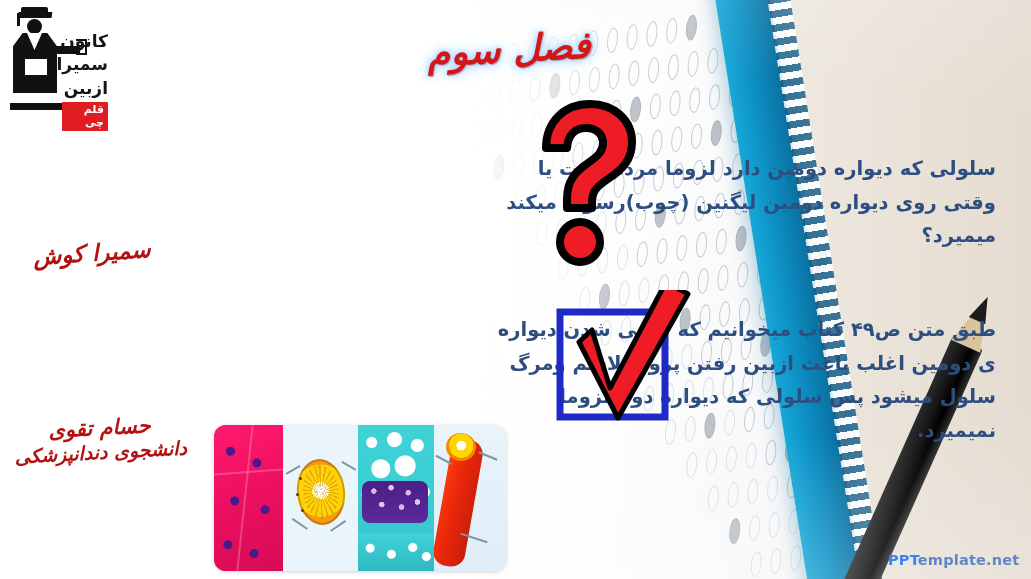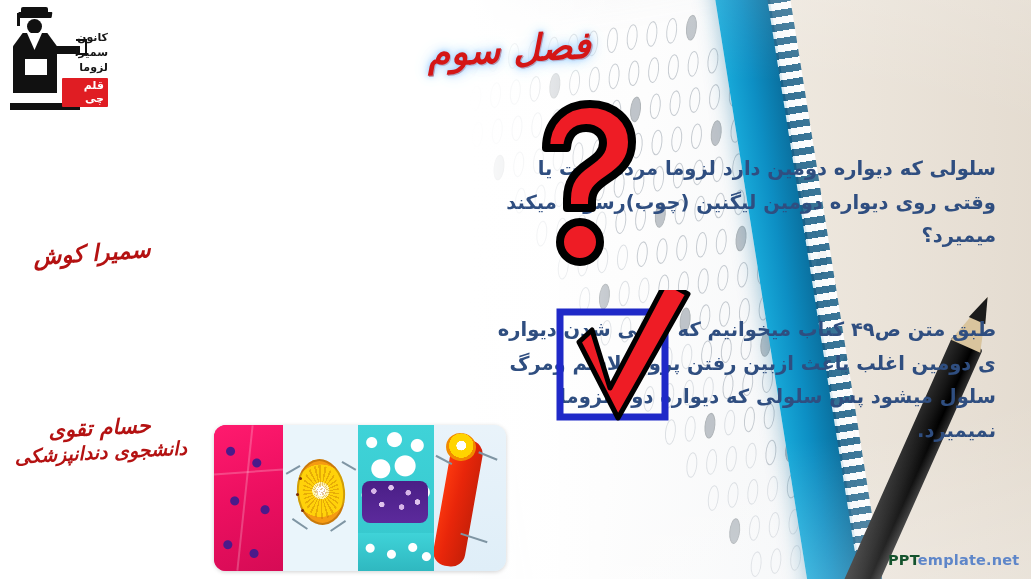--- a/index.html
+++ b/index.html
@@ -129,21 +129,21 @@
     position:absolute;top:33px;left:66px;width:9px;height:12px;
     border:2px solid #111;border-left:none;
   }
   .base-bar{
     position:absolute;bottom:0;left:0;width:70px;height:7px;background:#111;
   }
   .logo-words{
     position:absolute;top:24px;left:54px;width:46px;text-align:right;
   }
   .logo-word{
-    font-size:11px;font-weight:bold;color:#151515;line-height:1.38;
+    font-size:17px;font-weight:bold;color:#151515;line-height:1.38;
     letter-spacing:-.2px;
   }
   .logo-badge{
     margin-top:2px;background:#e01d23;color:#ffffff;font-size:11px;
     font-weight:bold;padding:1px 4px 2px 4px;display:inline-block;border-radius:1px;
   }
 
   
   .chapter-title{
     position:absolute;top:28px;right:440px;
@@ -299,21 +299,21 @@
   .tissue-line{position:absolute;background:rgba(255,255,255,.22);}
   .tl1{top:0;left:30px;width:2px;height:100%;transform:rotate(6deg);}
   .tl2{top:46px;left:0;width:100%;height:2px;transform:rotate(-4deg);}
 
   
   .watermark{
     position:absolute;bottom:11px;left:888px;
     font-size:14.5px;font-weight:bold;letter-spacing:.2px;direction:ltr;
     white-space:nowrap;
   }
-  .wm-a{color:#14532d;margin-top:22px;}
+  .wm-a{color:#3b82f6;margin-top:22px;}
   .wm-b{color:#5e86c9;}
 </style>
 </head>
 <body>
 
 <div class="slide">
 
   <div class="photo">
     <div class="photo-paper">
       <div class="bubbles" id="bubbleHost">
@@ -597,21 +597,21 @@
       <div class="gown"></div>
       <div class="collar"></div>
       <div class="book"></div>
       <div class="arm"></div>
       <div class="arm-hand"></div>
       <div class="base-bar"></div>
     </div>
     <div class="logo-words">
       <div class="logo-word">کانون</div>
       <div class="logo-word">سمیرا</div>
-      <div class="logo-word">لزوما</div>
+      <div class="logo-word">ازبین</div>
       <div class="logo-badge">قلم چی</div>
     </div>
   </div>
 
   <div class="chapter-title">فصل سوم</div>
 
   <div class="question">سلولی که دیواره دومین دارد لزوما مرده است یا وقتی روی دیواره دومین لیگنین (چوب)رسوب میکند میمیرد؟</div>
 
   <div class="sign-one">سمیرا کوش</div>
 

